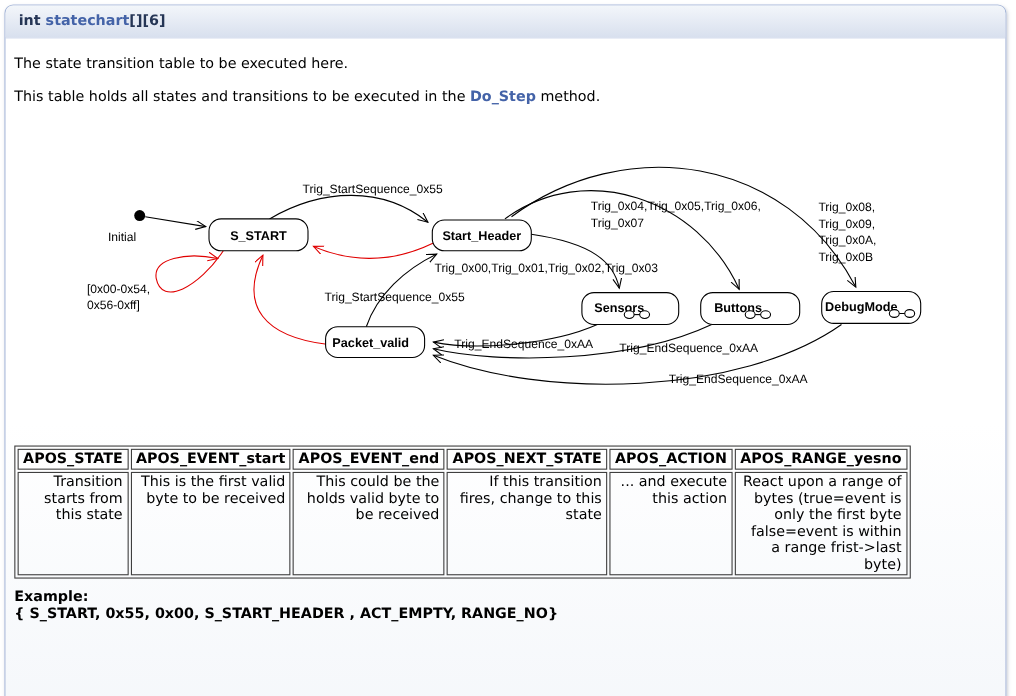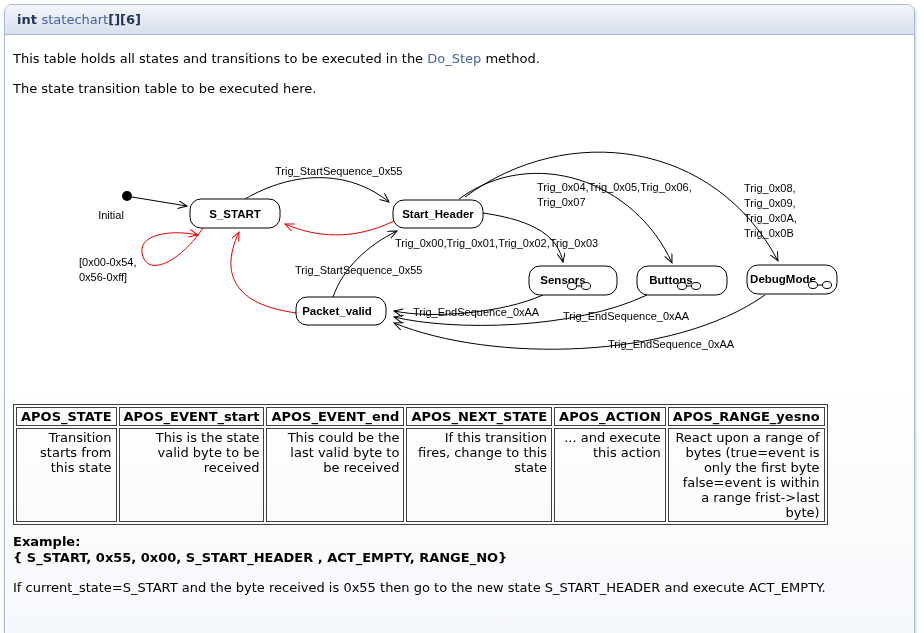--- a/index.html
+++ b/index.html
@@ -19,21 +19,21 @@
   .memproto {
     background:linear-gradient(180deg,#f3f6fa 0%, #e7ecf5 45%, #d8e0ee 100%);
     border-bottom:1px solid #A8B8D9;
     border-radius:7px 7px 0 0;
     padding:7px 10px 7px 12px;
     font-weight:bold; font-size:13px; color:#253555;
   }
   .memproto a { color:#4463A8; text-decoration:none; }
   .memdoc { padding:2px 8px 10px 8px; }
   .memdoc p { margin:14px 0 12px 0; line-height:16px; }
-  a.el { color:#4463A8; font-weight:normal; text-decoration:none; cursor:pointer; }
+  a.el { color:#4463A8; font-weight:bold; text-decoration:none; cursor:pointer; }
   .diagram-wrap { margin:36px 0 0 0; }
   svg text { font-family:"Liberation Sans","DejaVu Sans",sans-serif; font-size:11px; fill:#000; }
   svg text.state-label { font-weight:bold; font-size:11.5px; }
   .format-line { margin:12px 0 3px 0 !important; }
   table.fmt {
     border-collapse:separate; border-spacing:2px;
     border:1px solid #3f3f3f; background:transparent;
     width:677px;
   }
   table.fmt th, table.fmt td {
@@ -47,22 +47,22 @@
 </head>
 <body>
 
 <div class="memitem">
   <div class="memproto">
     <span>int</span>
     <a class="el">statechart</a><span>[][6]</span>
   </div>
 
   <div class="memdoc">
+    <p><span>The state transition table to be executed here.</span></p>
     <p><span>This table holds all states and transitions to be executed in the </span><a class="el">Do_Step</a><span> method.</span></p>
-    <p><span>The state transition table to be executed here.</span></p>
 
     <div class="diagram-wrap">
       <svg width="905" height="268" viewBox="0 0 905 268">
         <defs>
           <marker id="arrB" markerWidth="11" markerHeight="10" refX="9" refY="4" orient="auto" markerUnits="userSpaceOnUse">
             <path d="M0,0 L9,4 L0,8" fill="none" stroke="#000000" stroke-width="1"></path>
           </marker>
           <marker id="arrR" markerWidth="11" markerHeight="10" refX="9" refY="4" orient="auto" markerUnits="userSpaceOnUse">
             <path d="M0,0 L9,4 L0,8" fill="none" stroke="#E00000" stroke-width="1"></path>
           </marker>
@@ -159,30 +159,29 @@
           <tr>
         <th>APOS_STATE</th>
         <th>APOS_EVENT_start</th>
         <th>APOS_EVENT_end</th>
         <th>APOS_NEXT_STATE</th>
         <th>APOS_ACTION</th>
         <th>APOS_RANGE_yesno</th>
       </tr>
       <tr>
         <td>Transition starts from this state</td>
-        <td>This is the state valid byte to be received</td>
-        <td>This could be the last valid byte to be received</td>
+        <td>This is the first valid byte to be received</td>
+        <td>This could be the holds valid byte to be received</td>
         <td>If this transition fires, change to this state</td>
         <td>... and execute this action</td>
         <td>React upon a range of bytes (true=event is only the first byte false=event is within a range frist-&gt;last byte)</td>
       </tr>
     </tbody>
       </table>
 
     <p class="example-p">
       <span>Example:</span><br>
       <span>{ S_START, 0x55, 0x00, S_START_HEADER , ACT_EMPTY, RANGE_NO}</span>
     </p>
 
-    <p>If current_state=S_START and the byte received is 0x55 then go to the new state S_START_HEADER and execute ACT_EMPTY.</p>
 
   </div>
 </div>
 
 </body></html>

